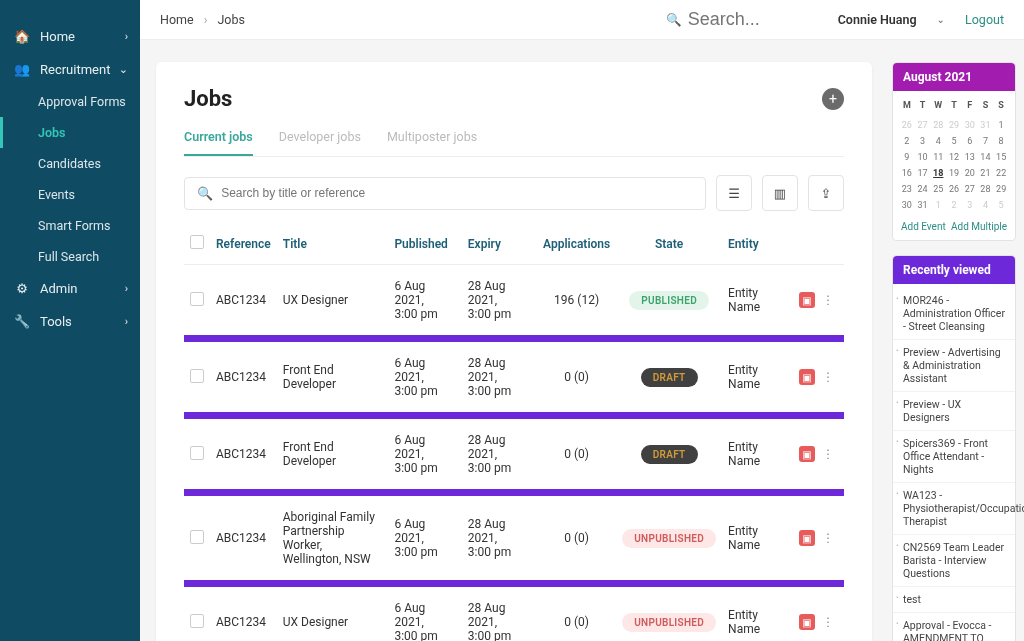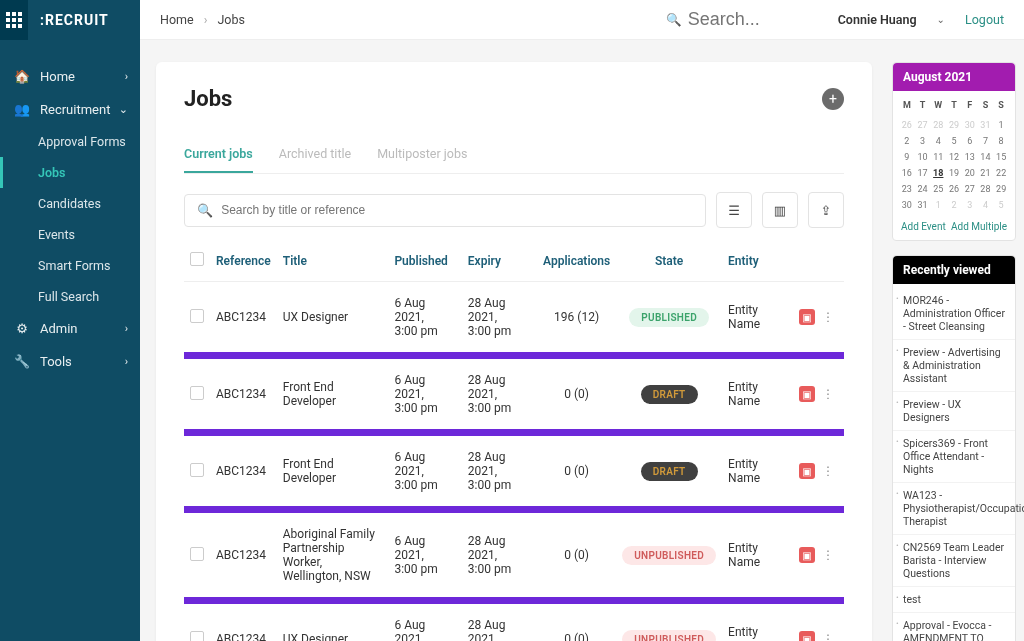--- a/index.html
+++ b/index.html
@@ -35,21 +35,21 @@
   .logout { color:#2b8f85; cursor:pointer; }
 
   .content-row { flex:1; display:flex; min-height:0;}
   .content { flex:1; padding:22px 16px; overflow:auto;}
 
   
   .card { background:#fff; border-radius:6px; padding:24px 28px; box-shadow:0 1px 3px rgba(0,0,0,0.06);}
   .card-head { display:flex; align-items:center; }
   .card-head h1 { font-size:22px; font-weight:700; color:#222; }
   .add-btn { margin-left:auto; width:22px; height:22px; border-radius:50%; background:#6b6b6b; color:#fff; display:flex; align-items:center; justify-content:center; font-size:14px; cursor:pointer;}
-  .tabs { display:flex; gap:26px; margin-top:35px; border-bottom:1px solid #eee; font-size:12.5px;}
+  .tabs { display:flex; gap:26px; margin-top:18px; border-bottom:1px solid #eee; font-size:12.5px;}
   .tab { padding-bottom:10px; color:#bbb; cursor:pointer;}
   .tab.active { color:#3aa79c; border-bottom:2px solid #3aa79c; font-weight:600;}
 
   .filter-row { display:flex; align-items:center; gap:10px; margin-top:18px; }
   .search-box { flex:1; display:flex; align-items:center; border:1px solid #e3e3e3; border-radius:4px; padding:8px 12px;}
   .search-box input { border:none; outline:none; width:100%; font-size:12px;}
   .icon-btn { width:36px; height:36px; border:1px solid #e3e3e3; border-radius:4px; display:flex; align-items:center; justify-content:center; color:#444; cursor:pointer; background:#fff;}
 
   table { width:100%; border-collapse:collapse; margin-top:12px; font-size:12px;}
   thead th { text-align:left; padding:12px 6px; color:#1e5f78; font-weight:600; border-bottom:1px solid #eee;}
@@ -71,48 +71,32 @@
   .cal-grid { padding:6px 6px 4px; }
   .cal-row { display:grid; grid-template-columns: repeat(7,1fr); text-align:center; font-size:9px; color:#777;}
   .cal-row.head { font-weight:700; color:#555; margin-bottom:4px;}
   .cal-row div { padding:3px 0;}
   .cal-row .muted { color:#ccc;}
   .cal-row .today { text-decoration:underline; font-weight:700; color:#333;}
   .cal-actions { display:flex; justify-content:space-between; padding:4px 8px 8px; font-size:10px;}
   .cal-actions a { color:#2b8f85; cursor:pointer;}
 
   .rv { background:#fff; border:1px solid #e3e3e3; border-radius:4px;}
-  .rv-head { background:#000000; color:#fff; padding:7px 10px; font-weight:700; font-size:12px; border-radius:4px 4px 0 0;}
+  .rv-head { background:#6d28d9; color:#fff; padding:7px 10px; font-weight:700; font-size:12px; border-radius:4px 4px 0 0;}
   .rv-list { padding:4px 0;}
   .rv-item { padding:6px 10px; font-size:10.5px; color:#444; border-bottom:1px solid #f2f2f2; cursor:pointer; position:relative;}
   .rv-item::before { content:"•"; position:absolute; left:3px; color:#bbb; font-size:8px;}
   .rv-item:last-child { border-bottom:none;}
 </style>
 </head>
 <body>
 
 <div class="app">
 
   <aside class="sidebar">
-    <div class="brand-row">
-      <div class="apps-btn">
-        <div class="apps-grid">
-            <span></span>
-            <span></span>
-            <span></span>
-            <span></span>
-            <span></span>
-            <span></span>
-            <span></span>
-            <span></span>
-            <span></span>
-          </div>
-      </div>
-      <div class="brand">:RECRUIT</div>
-    </div>
     <nav class="nav">
       <div class="nav-item has-sub">
         <span class="icon">🏠</span>
         <span>Home</span>
         <span class="chev">›</span>
       </div>
       <div class="nav-item has-sub">
         <span class="icon">👥</span>
         <span>Recruitment</span>
         <span class="chev">⌄</span>
@@ -162,21 +146,21 @@
         <div class="card">
           <div class="card-head">
             <h1>Jobs</h1>
             <div class="add-btn">
               <span>+</span>
             </div>
           </div>
 
           <div class="tabs">
             <div class="tab active">Current jobs</div>
-            <div class="tab">Archived title</div>
+            <div class="tab">Developer jobs</div>
             <div class="tab">Multiposter jobs</div>
           </div>
 
           <div class="filter-row">
             <div class="search-box">
               <span style="color:#1e5f78; margin-right:8px;">🔍</span>
               <input placeholder="Search by title or reference" style="">
             </div>
             <div class="icon-btn">
                 <span>☰</span>

